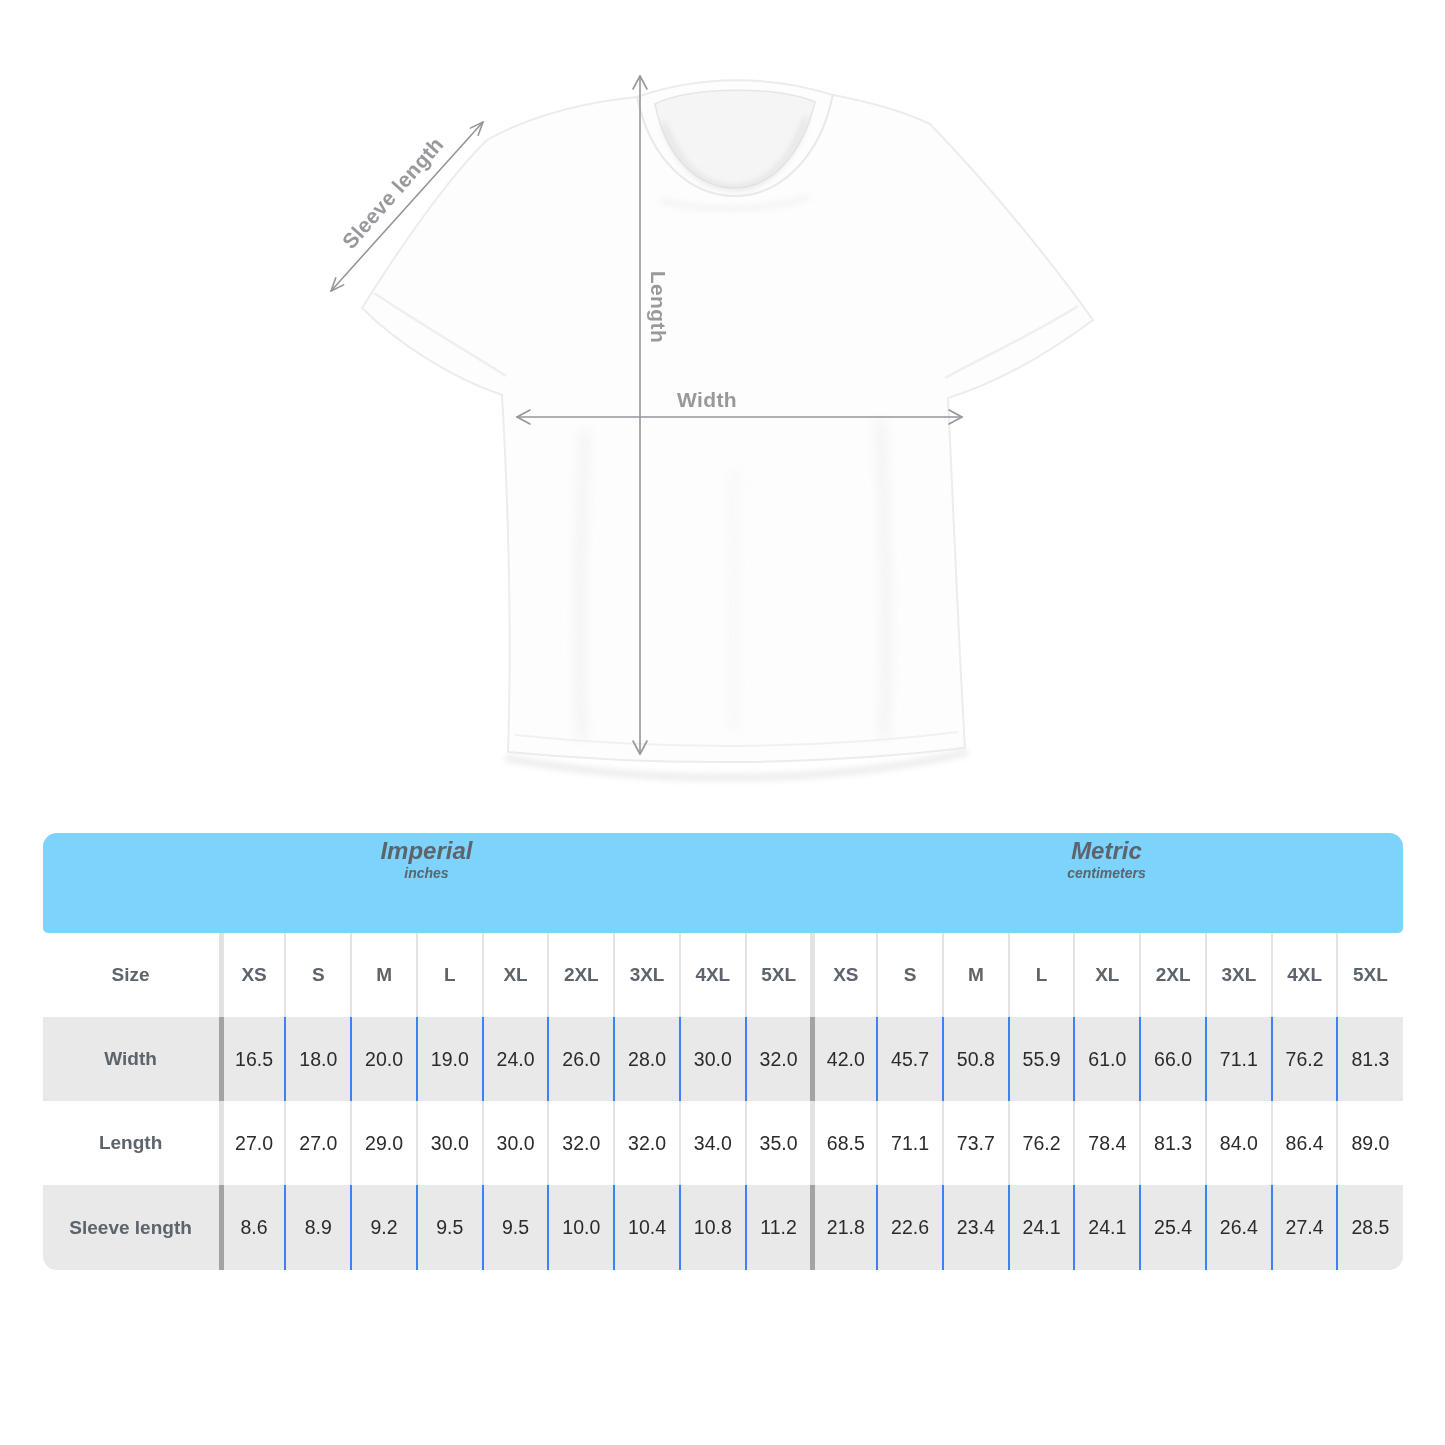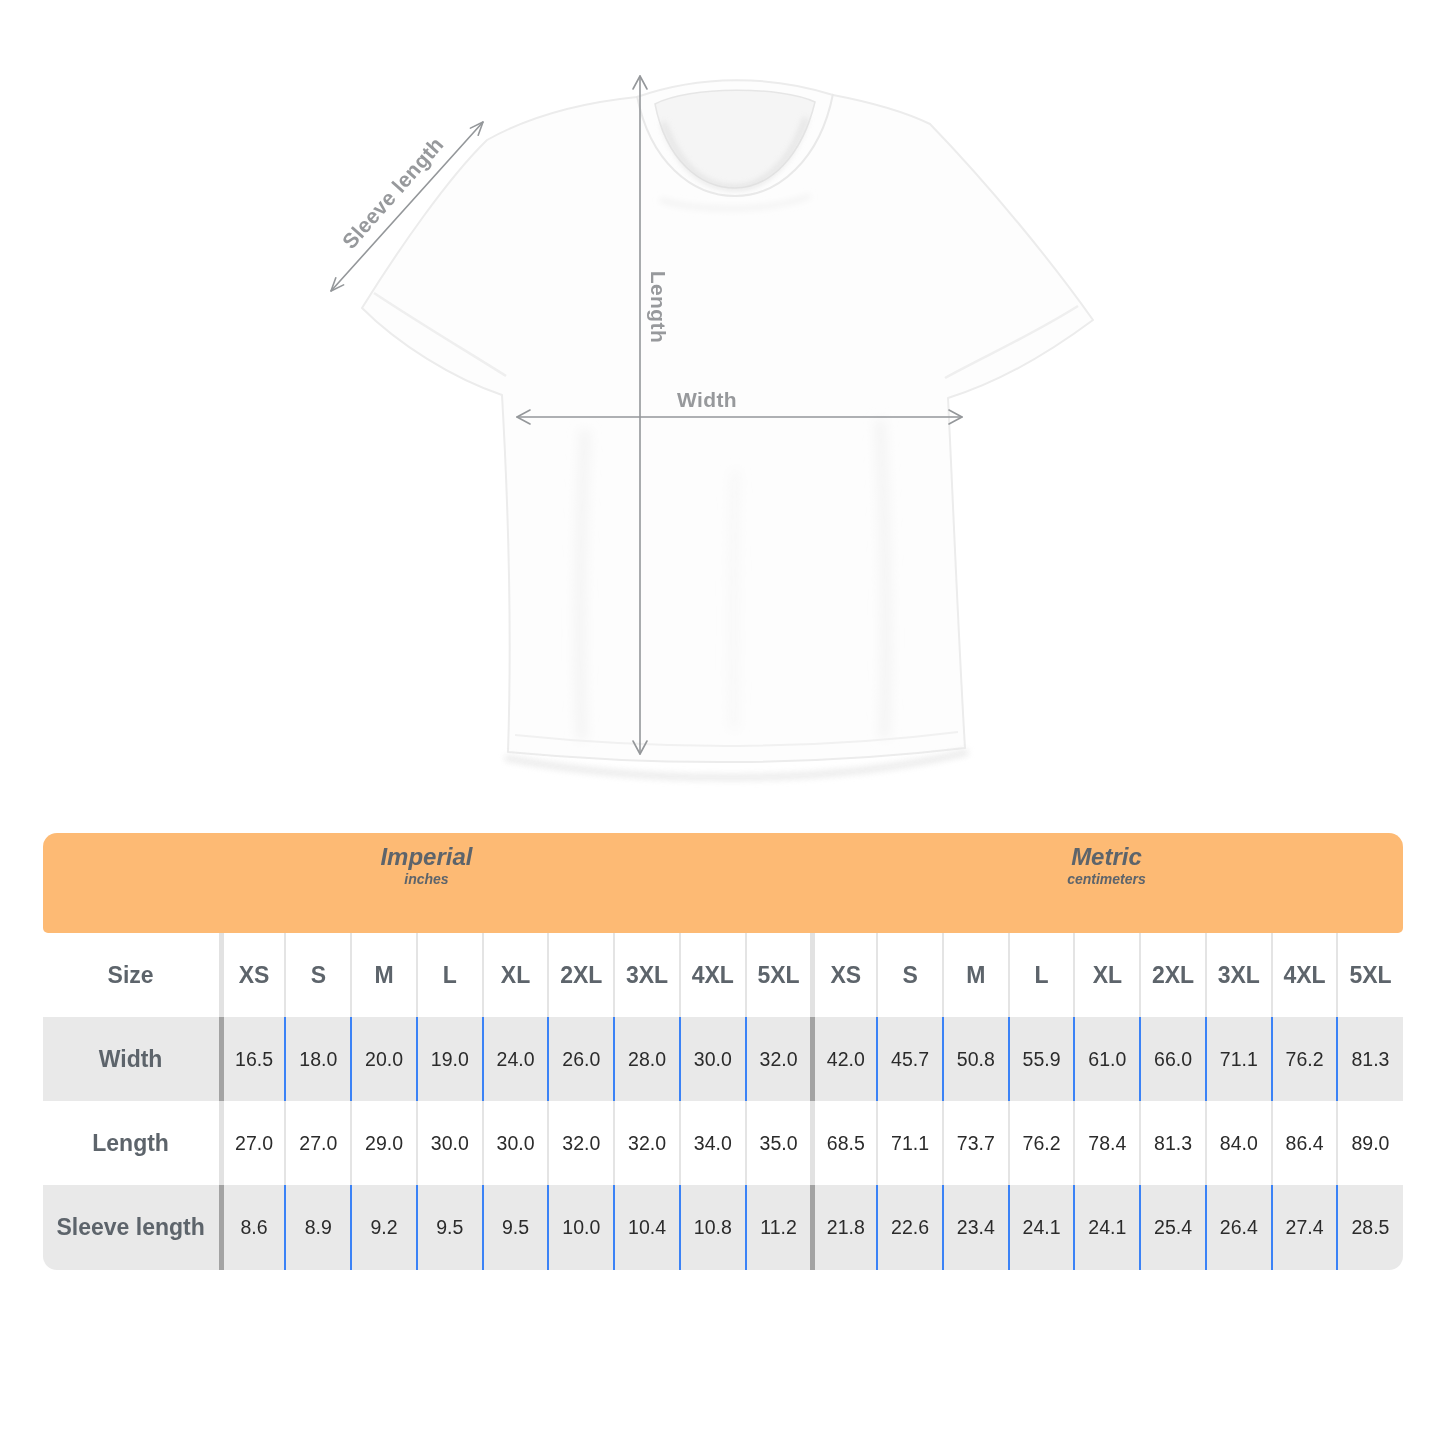--- a/index.html
+++ b/index.html
@@ -28,29 +28,29 @@
   
   .table-wrap{margin-top:21px;}
   table.size-table{
     width:1360px;margin:0 auto;border-collapse:separate;border-spacing:0;table-layout:fixed;
   }
   .size-table td,.size-table th{box-sizing:border-box;padding:0;text-align:center;vertical-align:middle;}
   col.c-label{width:176px;}
   col.c-val{width:65.7px;}
   
   tr.band-row th{
-    background:#fdba74;height:100px;vertical-align:top;padding-top:11px;
+    background:#7dd3fc;height:100px;vertical-align:top;padding-top:5px;
   }
   th.band-l{border-radius:14px 0 0 5px;}
   th.band-r{border-radius:0 14px 5px 0;}
   .g-label{font-size:24px;font-weight:700;font-style:italic;color:#5d646b;line-height:26px;}
   .g-unit{font-size:14px;font-style:italic;color:#5d646b;margin-top:0;line-height:19px;}
   
   tr.size-row{height:84px;}
-  .szc,.lbl{font-size:23px;font-weight:700;color:#5d646b;}
+  .szc,.lbl{font-size:19px;font-weight:700;color:#5d646b;}
   
   tbody tr{height:84px;}
   tr.r-last{height:85px;}
   td.val{font-size:19.5px;font-weight:400;color:#2b2b2b;}
   tr.r-white td,tr.r-white th{background:#ffffff;}
   tr.r-gray td,tr.r-gray th{background:#e9e9e9;}
   
   tr.r-white .sep-n{border-left:2px solid #e4e4e4;}
   tr.r-white .sep-w{border-left:5px solid #e2e2e2;}
   tr.r-gray .sep-n{border-left:2px solid #3b82f6;}

